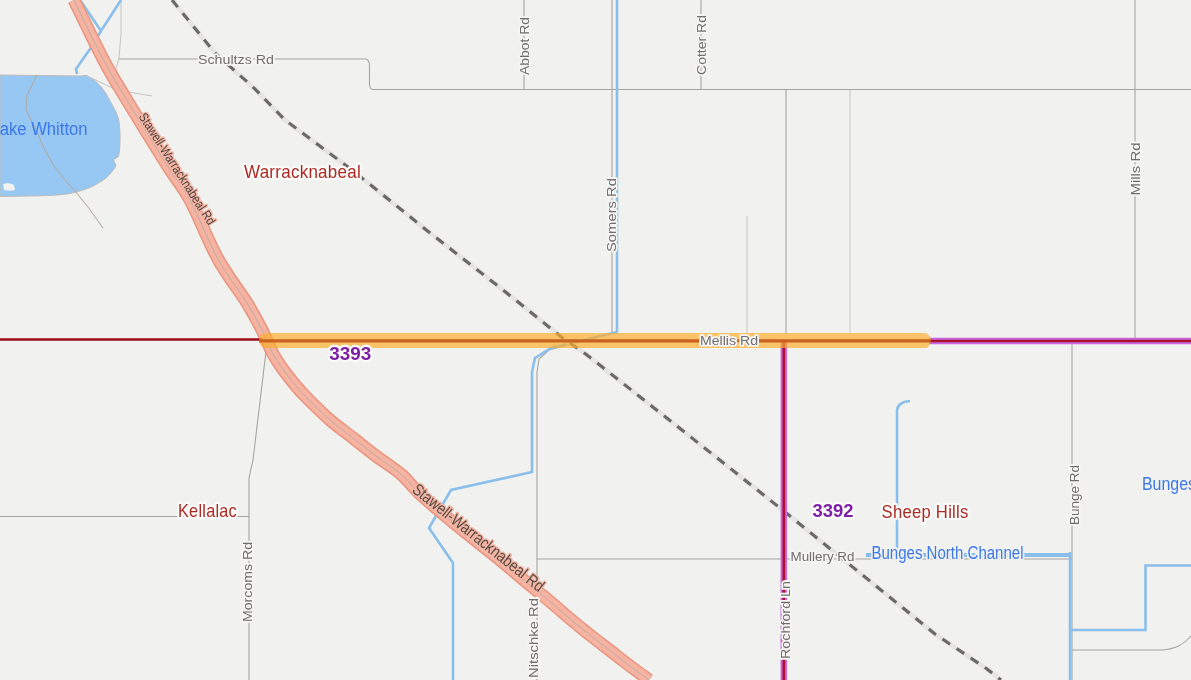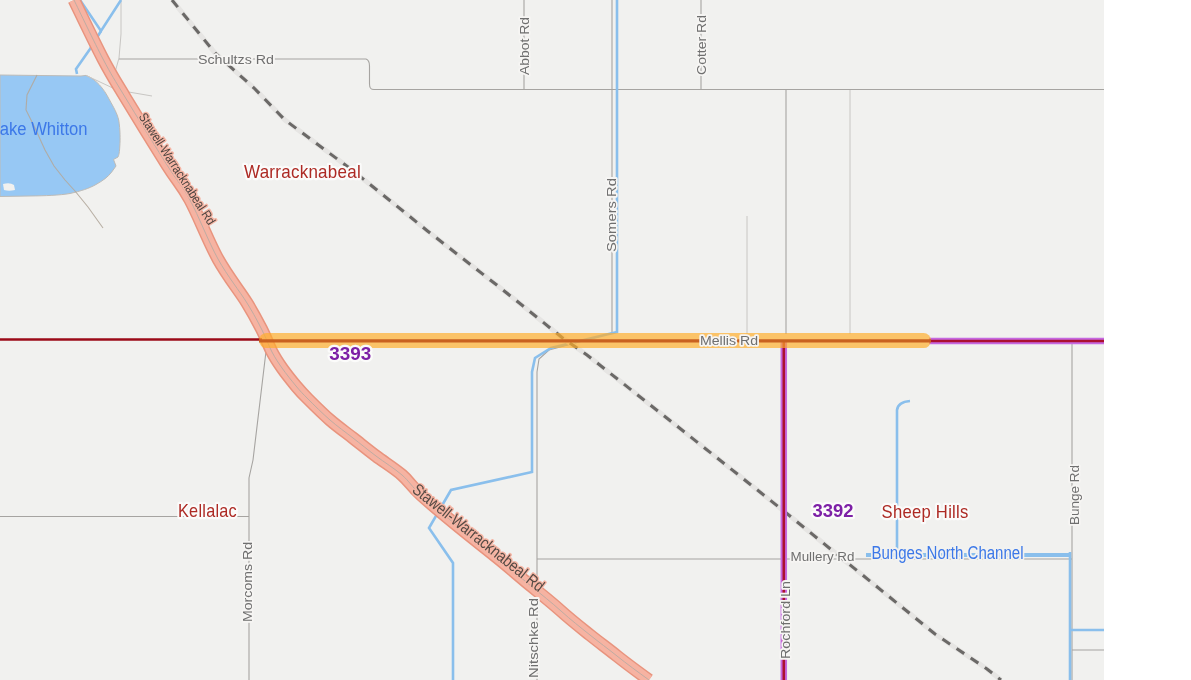--- a/index.html
+++ b/index.html
@@ -1,16 +1,16 @@
 <!DOCTYPE html>
 <html><head>
 <meta charset="utf-8">
 <style>
   html,body{margin:0;padding:0;}
-  #map{width:1104px;height:680px;position:relative;overflow:hidden;background:#0ea5e9;}
+  #map{width:1191px;height:680px;position:relative;overflow:hidden;background:#0ea5e9;}
   text{font-family:"Liberation Sans",sans-serif;}
   .rl{font-size:13.2px;fill:#6f6f6f;stroke:#f6f5f3;stroke-width:3.4;paint-order:stroke;stroke-linejoin:round;}
   .loc{font-size:19px;fill:#ad2a24;stroke:#fbfbfa;stroke-width:4.6;paint-order:stroke;stroke-linejoin:round;letter-spacing:0.3px;}
   .wat{font-size:18px;fill:#3c78e8;}
   .wath{font-size:18px;fill:#3c78e8;stroke:#f2f2f0;stroke-width:4;paint-order:stroke;stroke-linejoin:round;}
   .pid{font-size:18.5px;font-weight:bold;fill:#7d20a6;stroke:#fbfbfa;stroke-width:4.6;paint-order:stroke;stroke-linejoin:round;}
   .sw{font-size:13px;fill:#4a423e;stroke:#f5b5a4;stroke-width:3;paint-order:stroke;stroke-linejoin:round;}
   .sw2{font-size:16.5px;fill:#554a44;stroke:#f5b5a4;stroke-width:3;paint-order:stroke;stroke-linejoin:round;}
 </style>
 </head>

